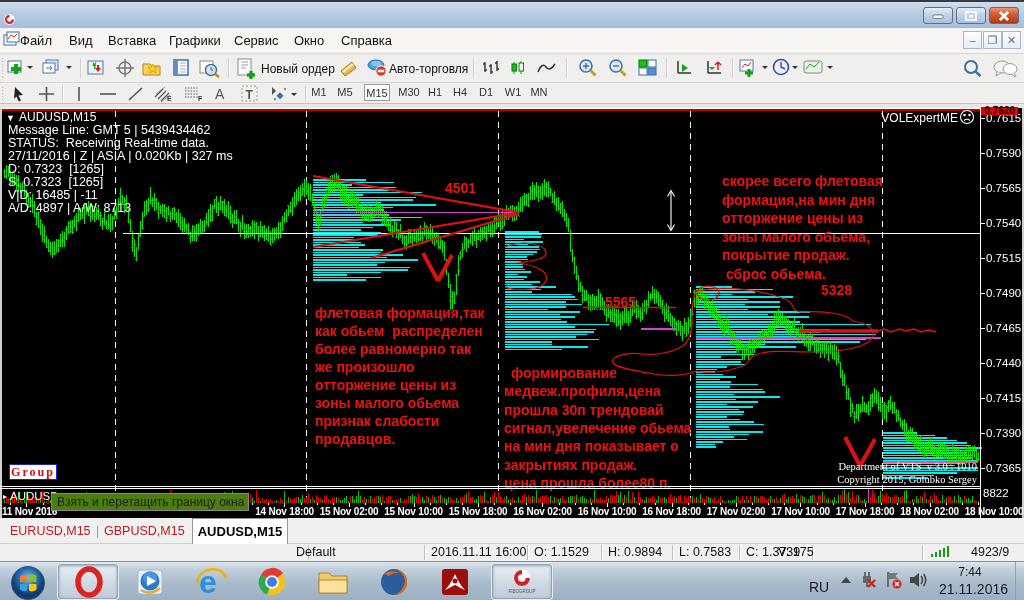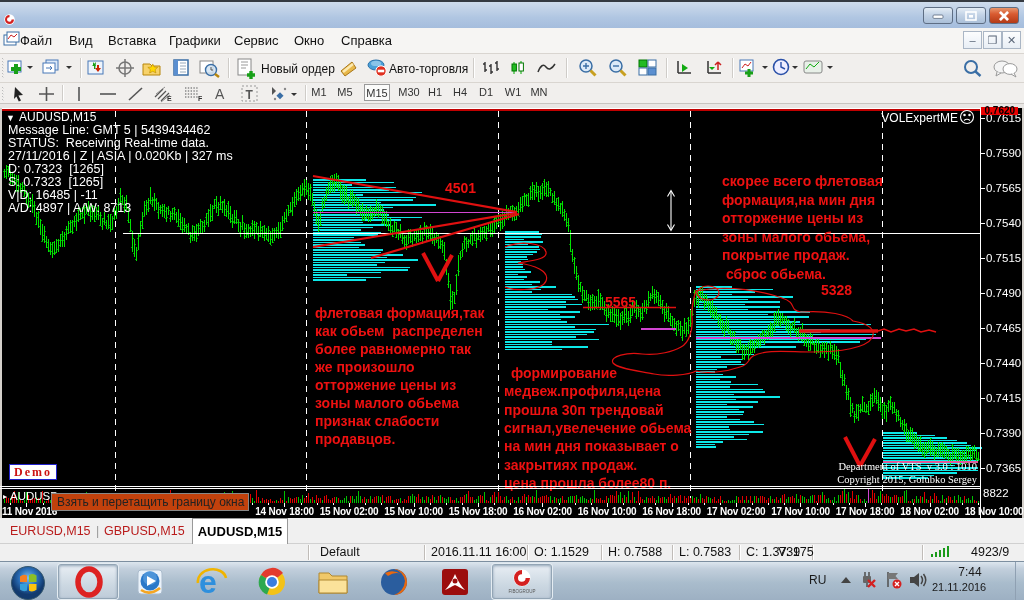--- a/index.html
+++ b/index.html
@@ -18,21 +18,21 @@
 .tf{position:absolute;top:3px;font-size:11px;color:#333;width:26px;text-align:center}
 #tabs{position:absolute;left:0;top:518px;width:1024px;height:26px;background:#f0f0f0;border-bottom:1px solid #d0d0d0}
 .tab{position:absolute;top:6px;font-size:12.5px;color:#b91c1c}
 #activetab{position:absolute;left:192px;top:0px;width:96px;height:26px;background:#fff;border:1px solid #999;border-bottom:none;font-size:13px;font-weight:bold;color:#000;text-align:center;line-height:25px}
 #status{position:absolute;left:0;top:544px;width:1024px;height:17px;background:#f0f0f0;font-size:12.5px;color:#111}
 .st{position:absolute;top:1px}
 .stsep{position:absolute;top:1px;width:1px;height:15px;background:#c0bcb8;box-shadow:1px 0 0 #fff}
 #taskbar{position:absolute;left:0;top:561px;width:1024px;height:39px;background:linear-gradient(#dde6ee,#c2cfdc 18%,#a9bccc 55%,#9db0c3);border-top:1px solid #7d8fa0}
 .tbbtn{position:absolute;top:2px;width:60px;height:35px;border-radius:3px}
 .tbbtn.on{background:linear-gradient(#e8eef4,#ccd8e2 60%,#bfccd9);box-shadow:inset 0 1px 3px #8fa3b5,0 0 0 1px #e4ecf2;border:1px solid #93a5b5}
-#tooltip{position:absolute;left:51px;top:493px;width:198px;height:18px;background:#c2410c;border:1px solid #888;font-size:12px;color:#222;line-height:16px;padding-left:5px}
+#tooltip{position:absolute;left:51px;top:493px;width:198px;height:18px;background:#4d7c0f;border:1px solid #888;font-size:12px;color:#222;line-height:16px;padding-left:5px}
 #menubtn{position:absolute;left:9px;top:464px;width:48px;height:16px;background:#fff;border:1px solid #2222cc;font-family:"Liberation Serif",serif;font-weight:bold;font-size:12px;color:#cc1111;text-align:center;line-height:14px;letter-spacing:2px}
 </style></head>
 <body>
 <div id="root">
 <svg width="1024" height="414" viewBox="0 104 1024 414" style="position:absolute;left:0;top:104px" shape-rendering="crispEdges">
       <rect x="0" y="104" width="1024" height="414" fill="#000"></rect>
       <rect x="0" y="104" width="1024" height="4" fill="#e8e6e4"></rect>
       <rect x="0" y="108" width="980" height="1.4" fill="#fff"></rect>
       <rect x="2" y="109.4" width="978" height="1.2" fill="#c00000"></rect>
       <rect x="0" y="108" width="1.5" height="410" fill="#d4d0cb"></rect>
@@ -373,39 +373,39 @@
  <div class="tf" style="left:332px">M5</div>
  <div class="tf" style="left:364px;border:1px solid #999;background:#fbfbfa;top:1px;height:17px;line-height:17px">M15</div>
  <div class="tf" style="left:396px">M30</div>
  <div class="tf" style="left:422px">H1</div>
  <div class="tf" style="left:447px">H4</div>
  <div class="tf" style="left:473px">D1</div>
  <div class="tf" style="left:500px">W1</div>
  <div class="tf" style="left:526px">MN</div>
 </div>
 
-<div id="menubtn">Demo</div>
+<div id="menubtn">Group</div>
 <div id="tooltip">Взять и перетащить границу окна</div>
 
 <div id="tabs">
  <div class="tab" style="left:10px">EURUSD,M15</div>
  <div class="tab" style="left:96px;color:#999">|</div>
  <div class="tab" style="left:104px">GBPUSD,M15</div>
  <div id="activetab">AUDUSD,M15</div>
 </div>
 
 <div id="status">
  <div class="stsep" style="left:308px"></div>
- <div class="st" style="left:320px">Default</div>
+ <div class="st" style="left:296px">Default</div>
  <div class="stsep" style="left:424px"></div>
  <div class="st" style="left:431px">2016.11.11 16:00</div>
  <div class="stsep" style="left:527px"></div>
  <div class="st" style="left:534px">O: 1.1529</div>
  <div class="stsep" style="left:601px"></div>
- <div class="st" style="left:608px">H: 0.7588</div>
+ <div class="st" style="left:608px">H: 0.9894</div>
  <div class="stsep" style="left:672px"></div>
  <div class="st" style="left:679px">L: 0.7583</div>
  <div class="stsep" style="left:739px"></div>
  <div class="st" style="left:746px">C: 1.3739</div>
  <div class="stsep" style="left:812px"></div>
  <div class="st" style="left:778px">V: 175</div>
  <div class="stsep" style="left:922px"></div>
  <svg style="position:absolute;left:930px;top:2px" width="22" height="12" viewBox="0 0 22 12">
         <path d="M1 11v-3h2v3zM5 11V6h2v5zM9 11V4h2v7zM13 11V2h2v9zM17 11V0h2v11z" fill="#1a9a1a"></path>
       </svg>
@@ -464,37 +464,37 @@
         <rect x="2" y="2" width="26" height="26" rx="3" fill="#9c0d0d"></rect>
         <path d="M15 7 C11 16 8 20 5 23 C10 21 12 19 15 18 C18 19 20 21 25 23 C22 20 19 16 15 7Z" fill="#fff"></path>
         <circle cx="15" cy="14" r="2.5" fill="#9c0d0d"></circle>
       </svg>
  <div class="tbbtn on" style="left:492px"></div>
  <svg style="position:absolute;left:500px;top:6px" width="44" height="28" viewBox="0 0 44 28">
         <circle cx="22" cy="10" r="8.5" fill="#fff"></circle>
         <path d="M22 2A8 8 0 1 0 30 10H25.6A3.8 3.8 0 1 1 22 6.2Z" fill="#d42020"></path>
         <text x="22" y="25" font-size="4.5" fill="#555" text-anchor="middle">FIBOGROUP</text>
       </svg>
- <div style="position:absolute;left:809px;top:11px;font-size:12px;color:#1a1a1a">RU</div>
+ <div style="position:absolute;left:809px;top:17px;font-size:14px;color:#1a1a1a">RU</div>
  <svg style="position:absolute;left:840px;top:14px" width="12" height="8" viewBox="0 0 12 8">
         <path d="M1 7L6 1L11 7Z" fill="#444"></path>
       </svg>
  <svg style="position:absolute;left:858px;top:8px" width="19" height="20" viewBox="0 0 19 20">
         <path d="M7 2v4M11 2v4" stroke="#555" stroke-width="1.6"></path>
         <rect x="5" y="6" width="8" height="7" rx="1" fill="#666"></rect>
         <path d="M9 13v4" stroke="#555" stroke-width="1.6"></path>
         <path d="M10 10L17 17M17 10L10 17" stroke="#d42020" stroke-width="2.4"></path>
       </svg>
  <svg style="position:absolute;left:884px;top:8px" width="19" height="20" viewBox="0 0 19 20">
         <path d="M4 2v15" stroke="#555" stroke-width="1.6"></path>
         <path d="M4 3h10l-2.5 3L14 9H4z" fill="#777"></path>
         <circle cx="13" cy="14" r="4.5" fill="#d42020"></circle>
         <path d="M11 12l4 4M15 12l-4 4" stroke="#fff" stroke-width="1.4"></path>
       </svg>
  <svg style="position:absolute;left:908px;top:8px" width="20" height="20" viewBox="0 0 20 20">
         <path d="M2 7v6h4l5 4V3L6 7z" fill="#444"></path>
         <path d="M13 6 Q16 10 13 14M15.5 4 Q20 10 15.5 16" stroke="#444" stroke-width="1.5" fill="none"></path>
       </svg>
  <div style="position:absolute;left:940px;top:3px;width:60px;text-align:center;font-size:12px;color:#1a1a1a">7:44</div>
- <div style="position:absolute;left:932px;top:19px;width:76px;text-align:left;font-size:11px;color:#1a1a1a">21.11.2016</div>
+ <div style="position:absolute;left:932px;top:19px;width:76px;text-align:right;font-size:14px;color:#1a1a1a">21.11.2016</div>
  <div style="position:absolute;left:1015px;top:0;width:1px;height:39px;background:#8fa0b2"></div>
 </div>
 
 </div>
 </body></html>

